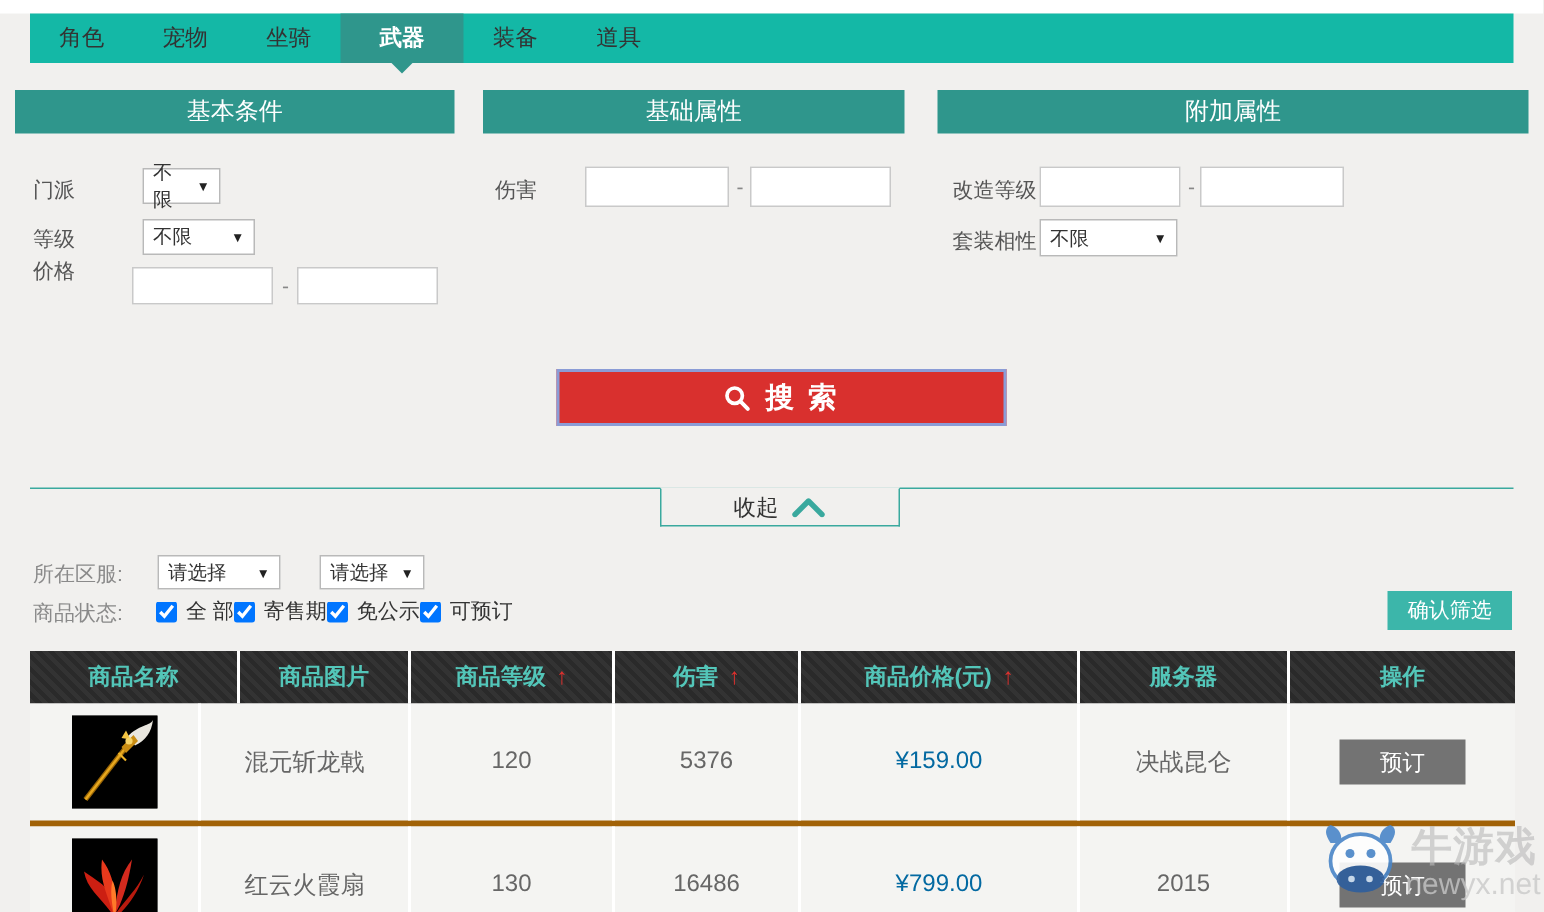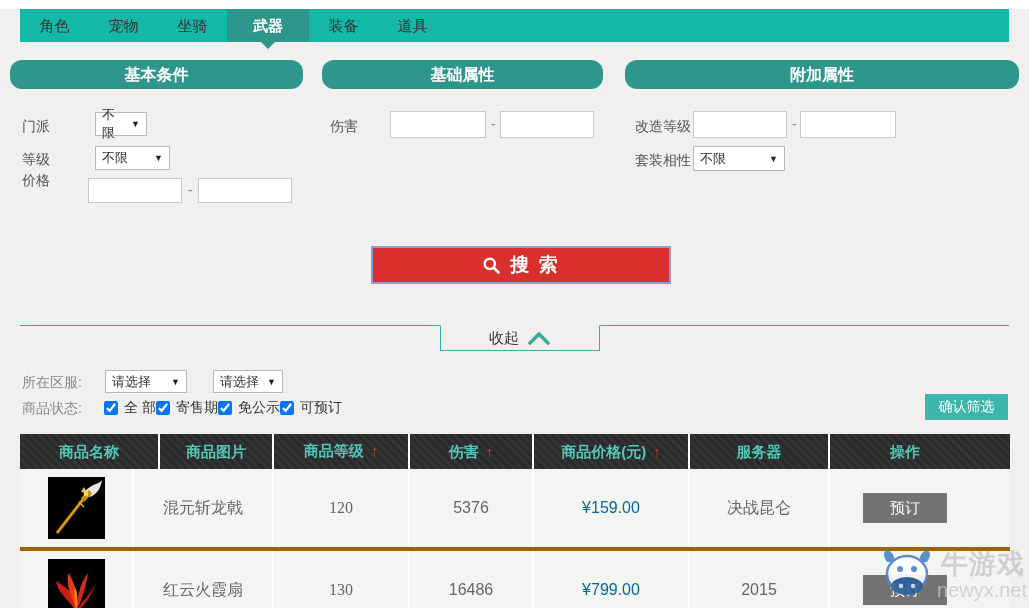--- a/index.html
+++ b/index.html
@@ -27,21 +27,21 @@
   .tab.active { background:#2f968c; color:#fff; width:82px; font-weight:bold; }
   .tab-pointer {
     position:absolute; left:50%; top:33px; margin-left:-7px; width:0; height:0;
     border-left:7px solid transparent; border-right:7px solid transparent;
     border-top:7px solid #2f968c;
   }
 
   
   .section-bar {
     position:absolute; top:60px; height:29px; line-height:29px;
-    background:#2f968c; color:#fff; font-weight:bold; font-size:16px; text-align:center;border-radius:12px;
+    background:#2f968c; color:#fff; font-weight:normal; font-size:16px; text-align:center;
   }
   .sec1 { left:10px;  width:293px; }
   .sec2 { left:322px; width:281px; }
   .sec3 { left:625px; width:394px; }
 
   
   .flabel { position:absolute; font-size:14px; color:#555; }
   .sel {
     position:absolute; background:#fff; border:1px solid #b9b9b9;
     display:flex; align-items:center; justify-content:space-between;
@@ -93,22 +93,22 @@
     color:#53c6b9; font-size:15px; font-weight:bold;
     border-right:2px solid #fff;
     display:flex; align-items:center; justify-content:center; gap:7px;
   }
   .sort-arrow { color:#e0312e; font-weight:bold; font-size:15px; }
   .trow { display:flex; height:82px; background:#f4f4f2; border-bottom:4px solid #a16207; }
   .td {
     display:flex; align-items:center; justify-content:center;
     border-right:2px solid #fff; font-size:16px; color:#666;
   }
-  .c0 { width:114px; } .c1 { width:140px; } .c2 { width:136px;font-family:Liberation Serif, serif; }
-  .c3 { width:124px; } .c4 { width:156px; } .c5 { width:140px; }
+  .c0 { width:114px; } .c1 { width:140px; } .c2 { width:136px; }
+  .c3 { width:124px; } .c4 { width:186px; } .c5 { width:140px; }
   .c6 { width:150px; border-right:none; }
   .price { color:#0369a1; }
   .item-img { width:57px; height:62px; background:#000; display:block; }
   .reserve-btn {
     width:84px; height:30px; background:#737373; color:#fff; border:none;
     font-size:15px; cursor:pointer;
   }
 
   
   .watermark { position:absolute; right:2px; bottom:0; width:158px; height:62px; pointer-events:none; }

